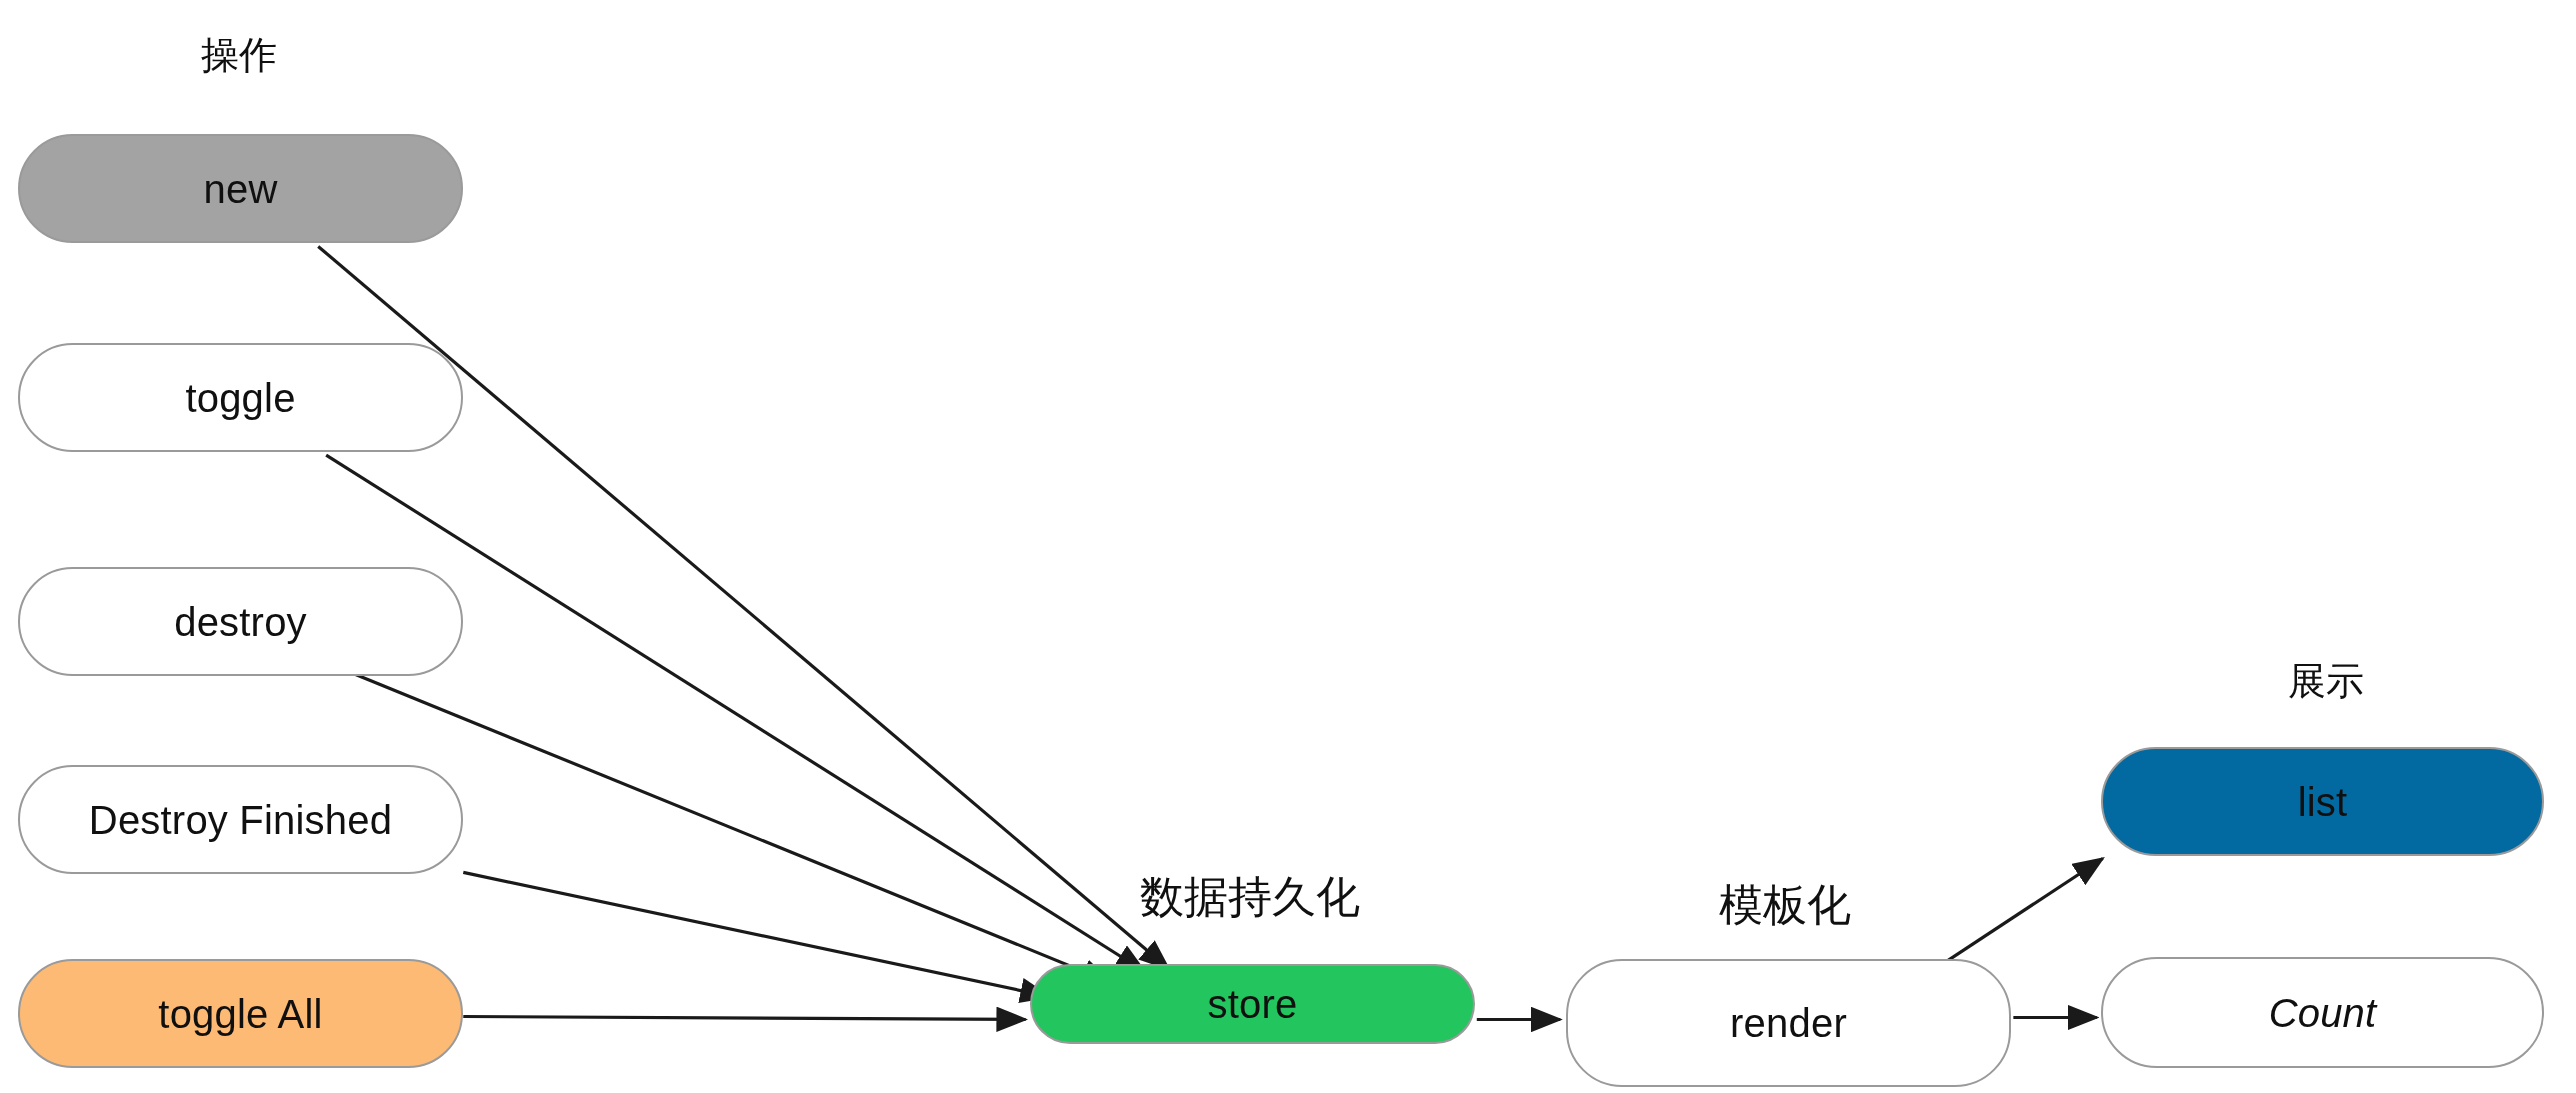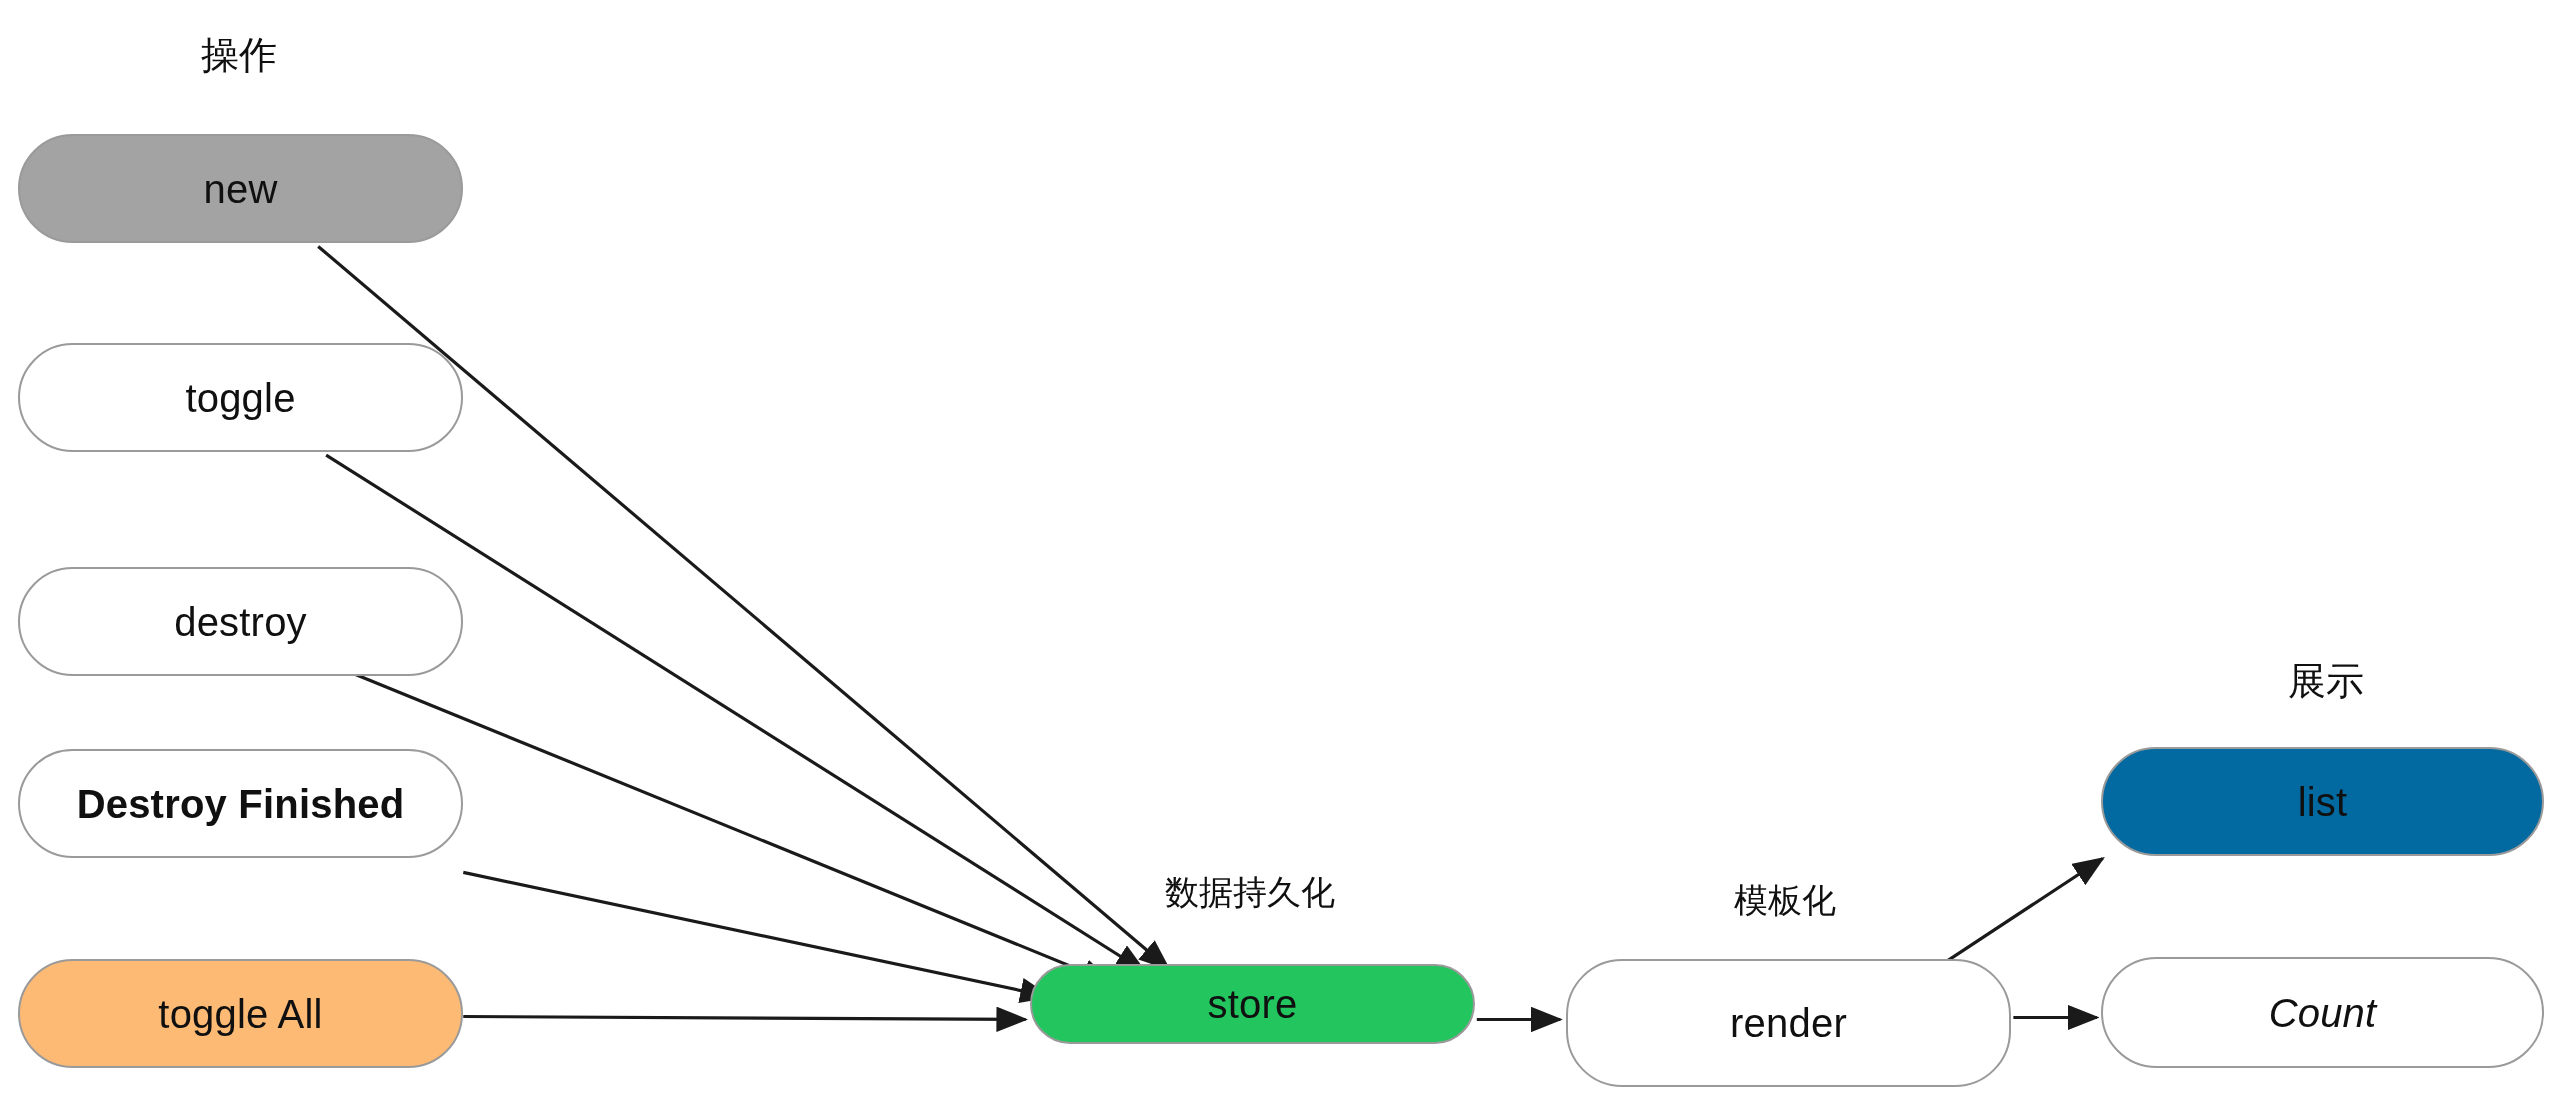--- a/index.html
+++ b/index.html
@@ -43,21 +43,21 @@
   .group-label {
     position: absolute;
     font-size: 38px;
     color: #101010;
     line-height: 1;
     white-space: nowrap;
     transform: translateX(-50%);
   }
   .edge-label {
     position: absolute;
-    font-size: 34px;
+    font-size: 44px;
     color: #101010;
     line-height: 1;
     white-space: nowrap;
     transform: translateX(-50%);
   }
 </style>
 </head>
 <body>
 
 <div id="canvas">
@@ -83,21 +83,21 @@
   <div id="nodes-group">
       <div class="node" style="left: 18px; top: 134px; width: 445px; height: 109px; border-color: rgb(154, 154, 154); background: #a3a3a3;">
         <span class="node-label">new</span>
       </div>
       <div class="node" style="left: 18px; top: 343px; width: 445px; height: 109px; border-color: rgb(154, 154, 154); background: rgb(255, 255, 255);">
         <span class="node-label">toggle</span>
       </div>
       <div class="node" style="left: 18px; top: 555px; width: 445px; height: 109px; border-color: rgb(154, 154, 154); background: rgb(255, 255, 255); margin-top: 12px;">
         <span class="node-label">destroy</span>
       </div>
-      <div class="node" style="left: 18px; top: 749px; width: 445px; height: 109px; border-color: rgb(154, 154, 154); background: rgb(255, 255, 255); font-weight: bold;">
+      <div class="node" style="left: 18px; top: 765px; width: 445px; height: 109px; border-color: rgb(154, 154, 154); background: rgb(255, 255, 255);">
         <span class="node-label">Destroy Finished</span>
       </div>
       <div class="node" style="left: 18px; top: 959px; width: 445px; height: 109px; border-color: rgb(154, 154, 154); background: #fdba74;">
         <span class="node-label">toggle All</span>
       </div>
       <div class="node" style="left: 1030px; top: 964px; width: 445px; height: 80px; border-color: rgb(154, 154, 154); background: #22c55e;">
         <span class="node-label">store</span>
       </div>
       <div class="node" style="left: 1566px; top: 959px; width: 445px; height: 128px; border-color: rgb(154, 154, 154); background: rgb(255, 255, 255);">
         <span class="node-label">render</span>

